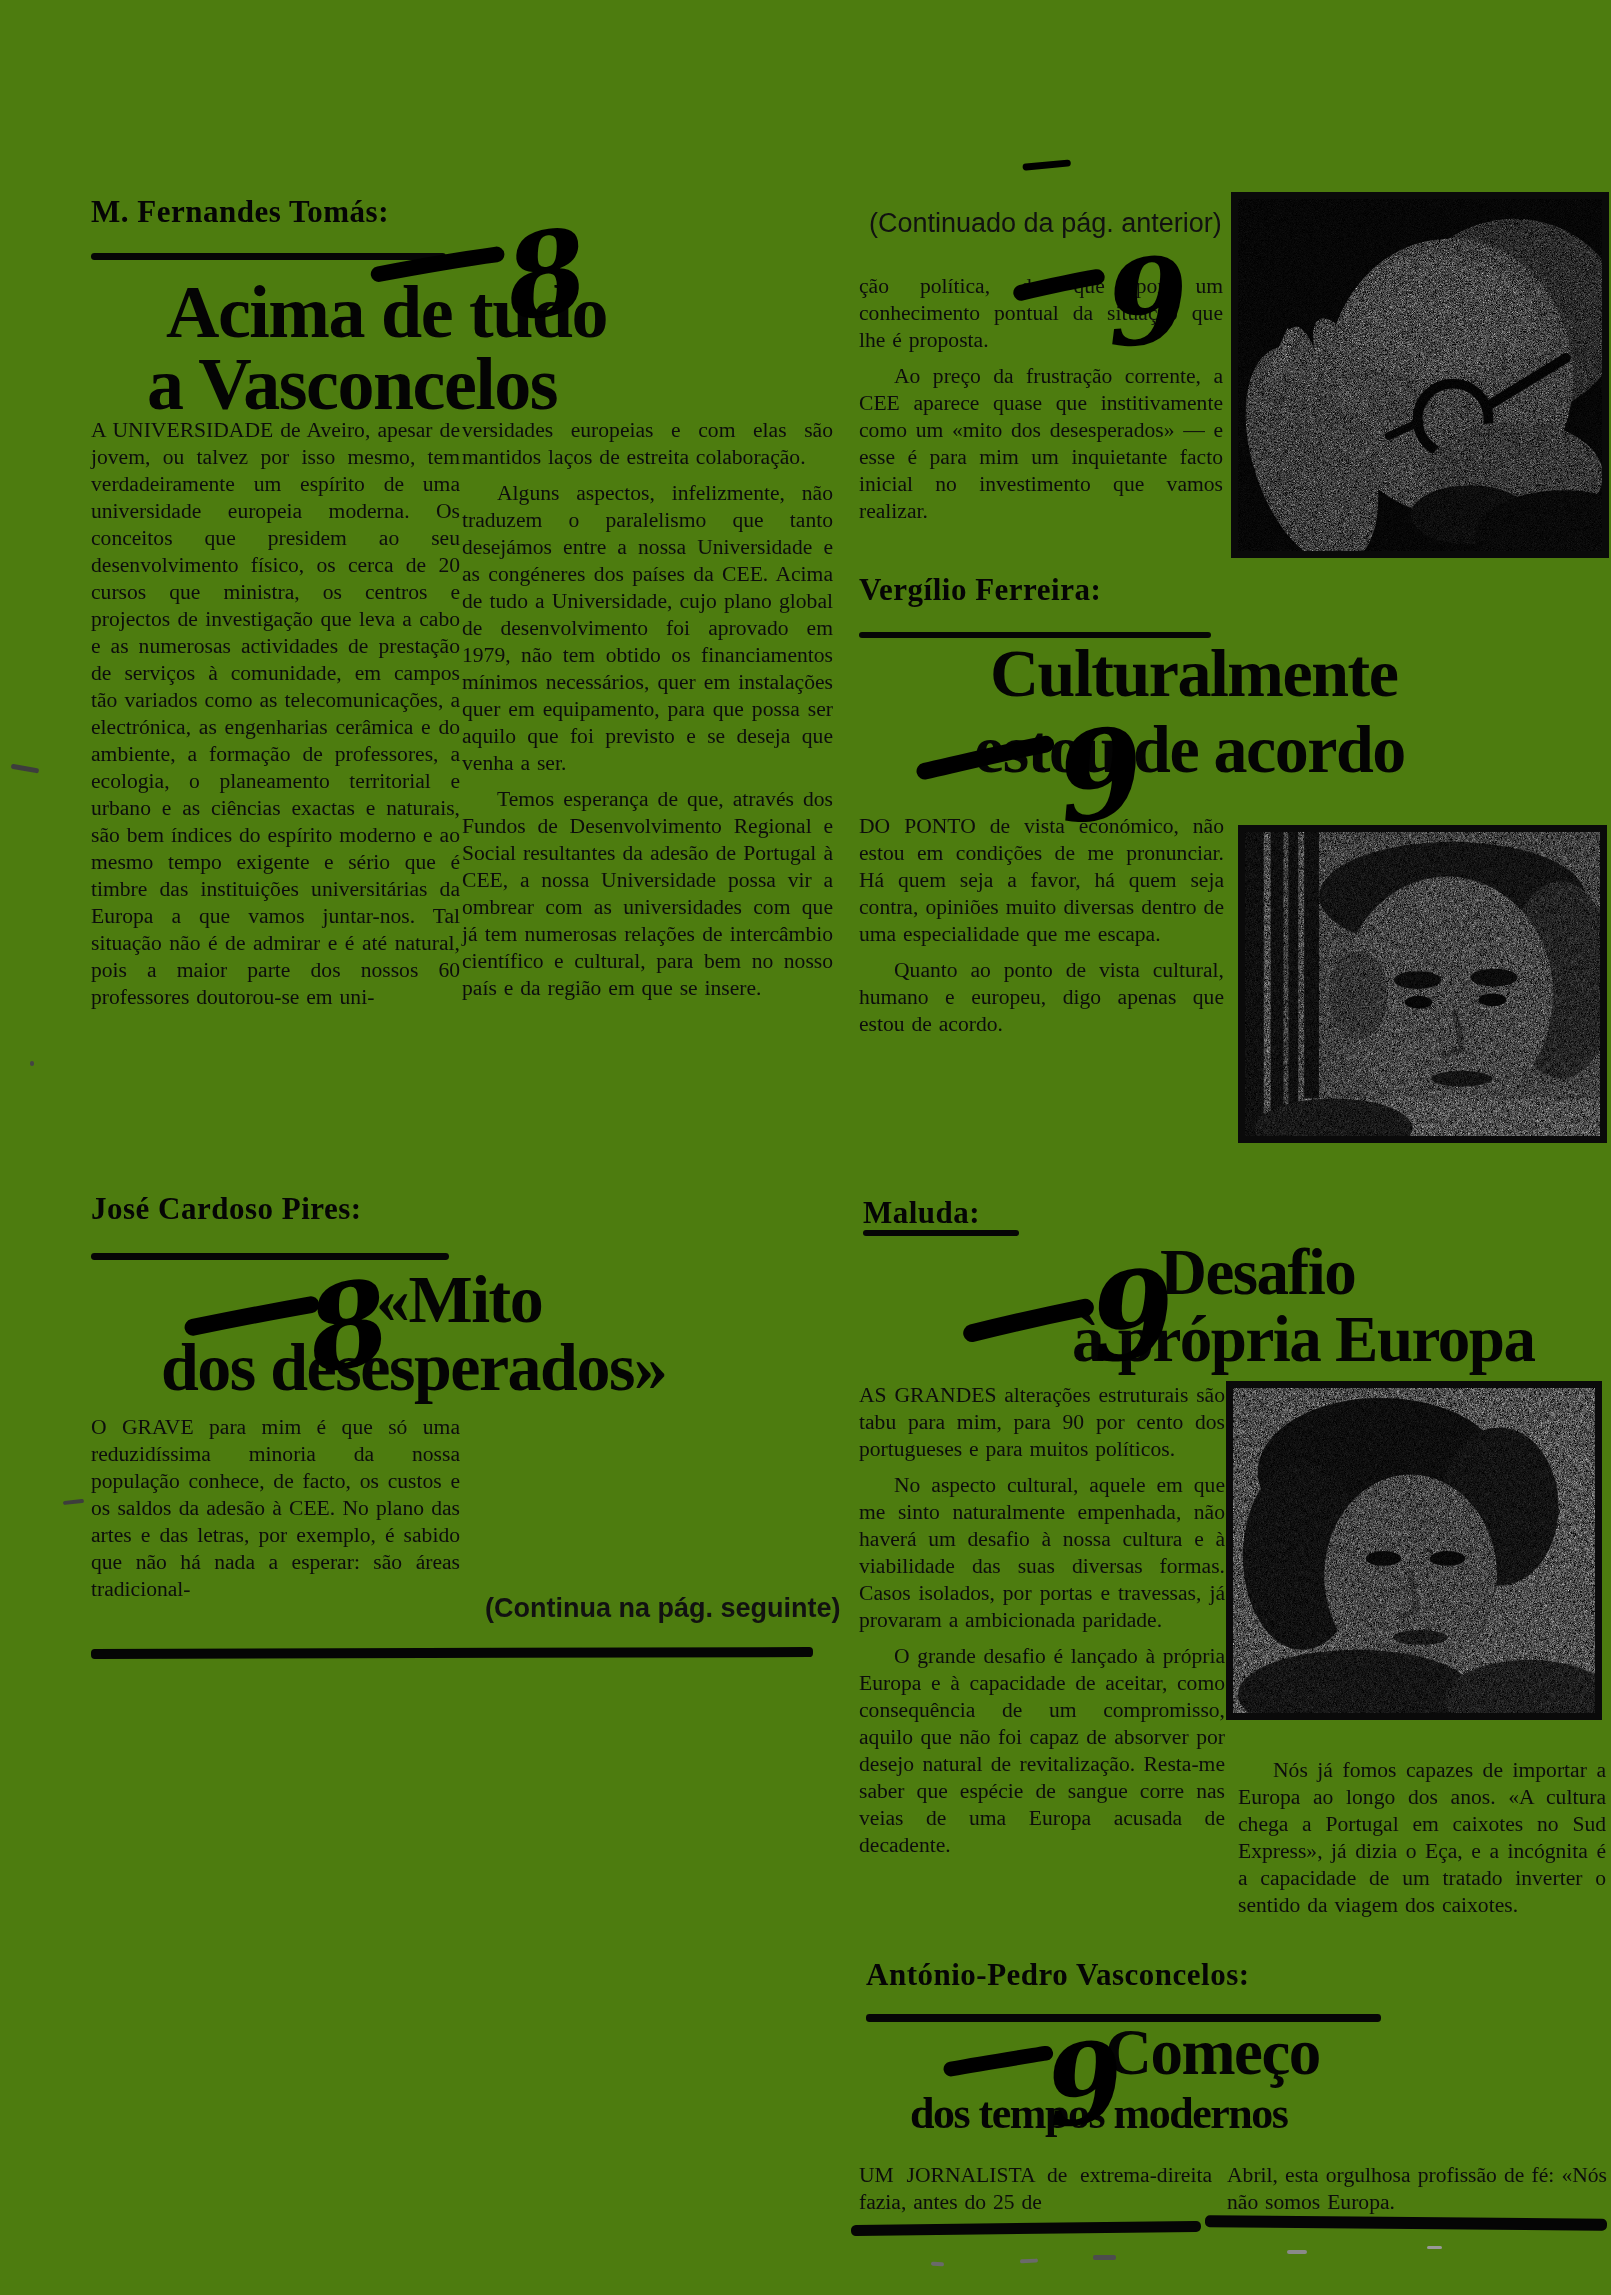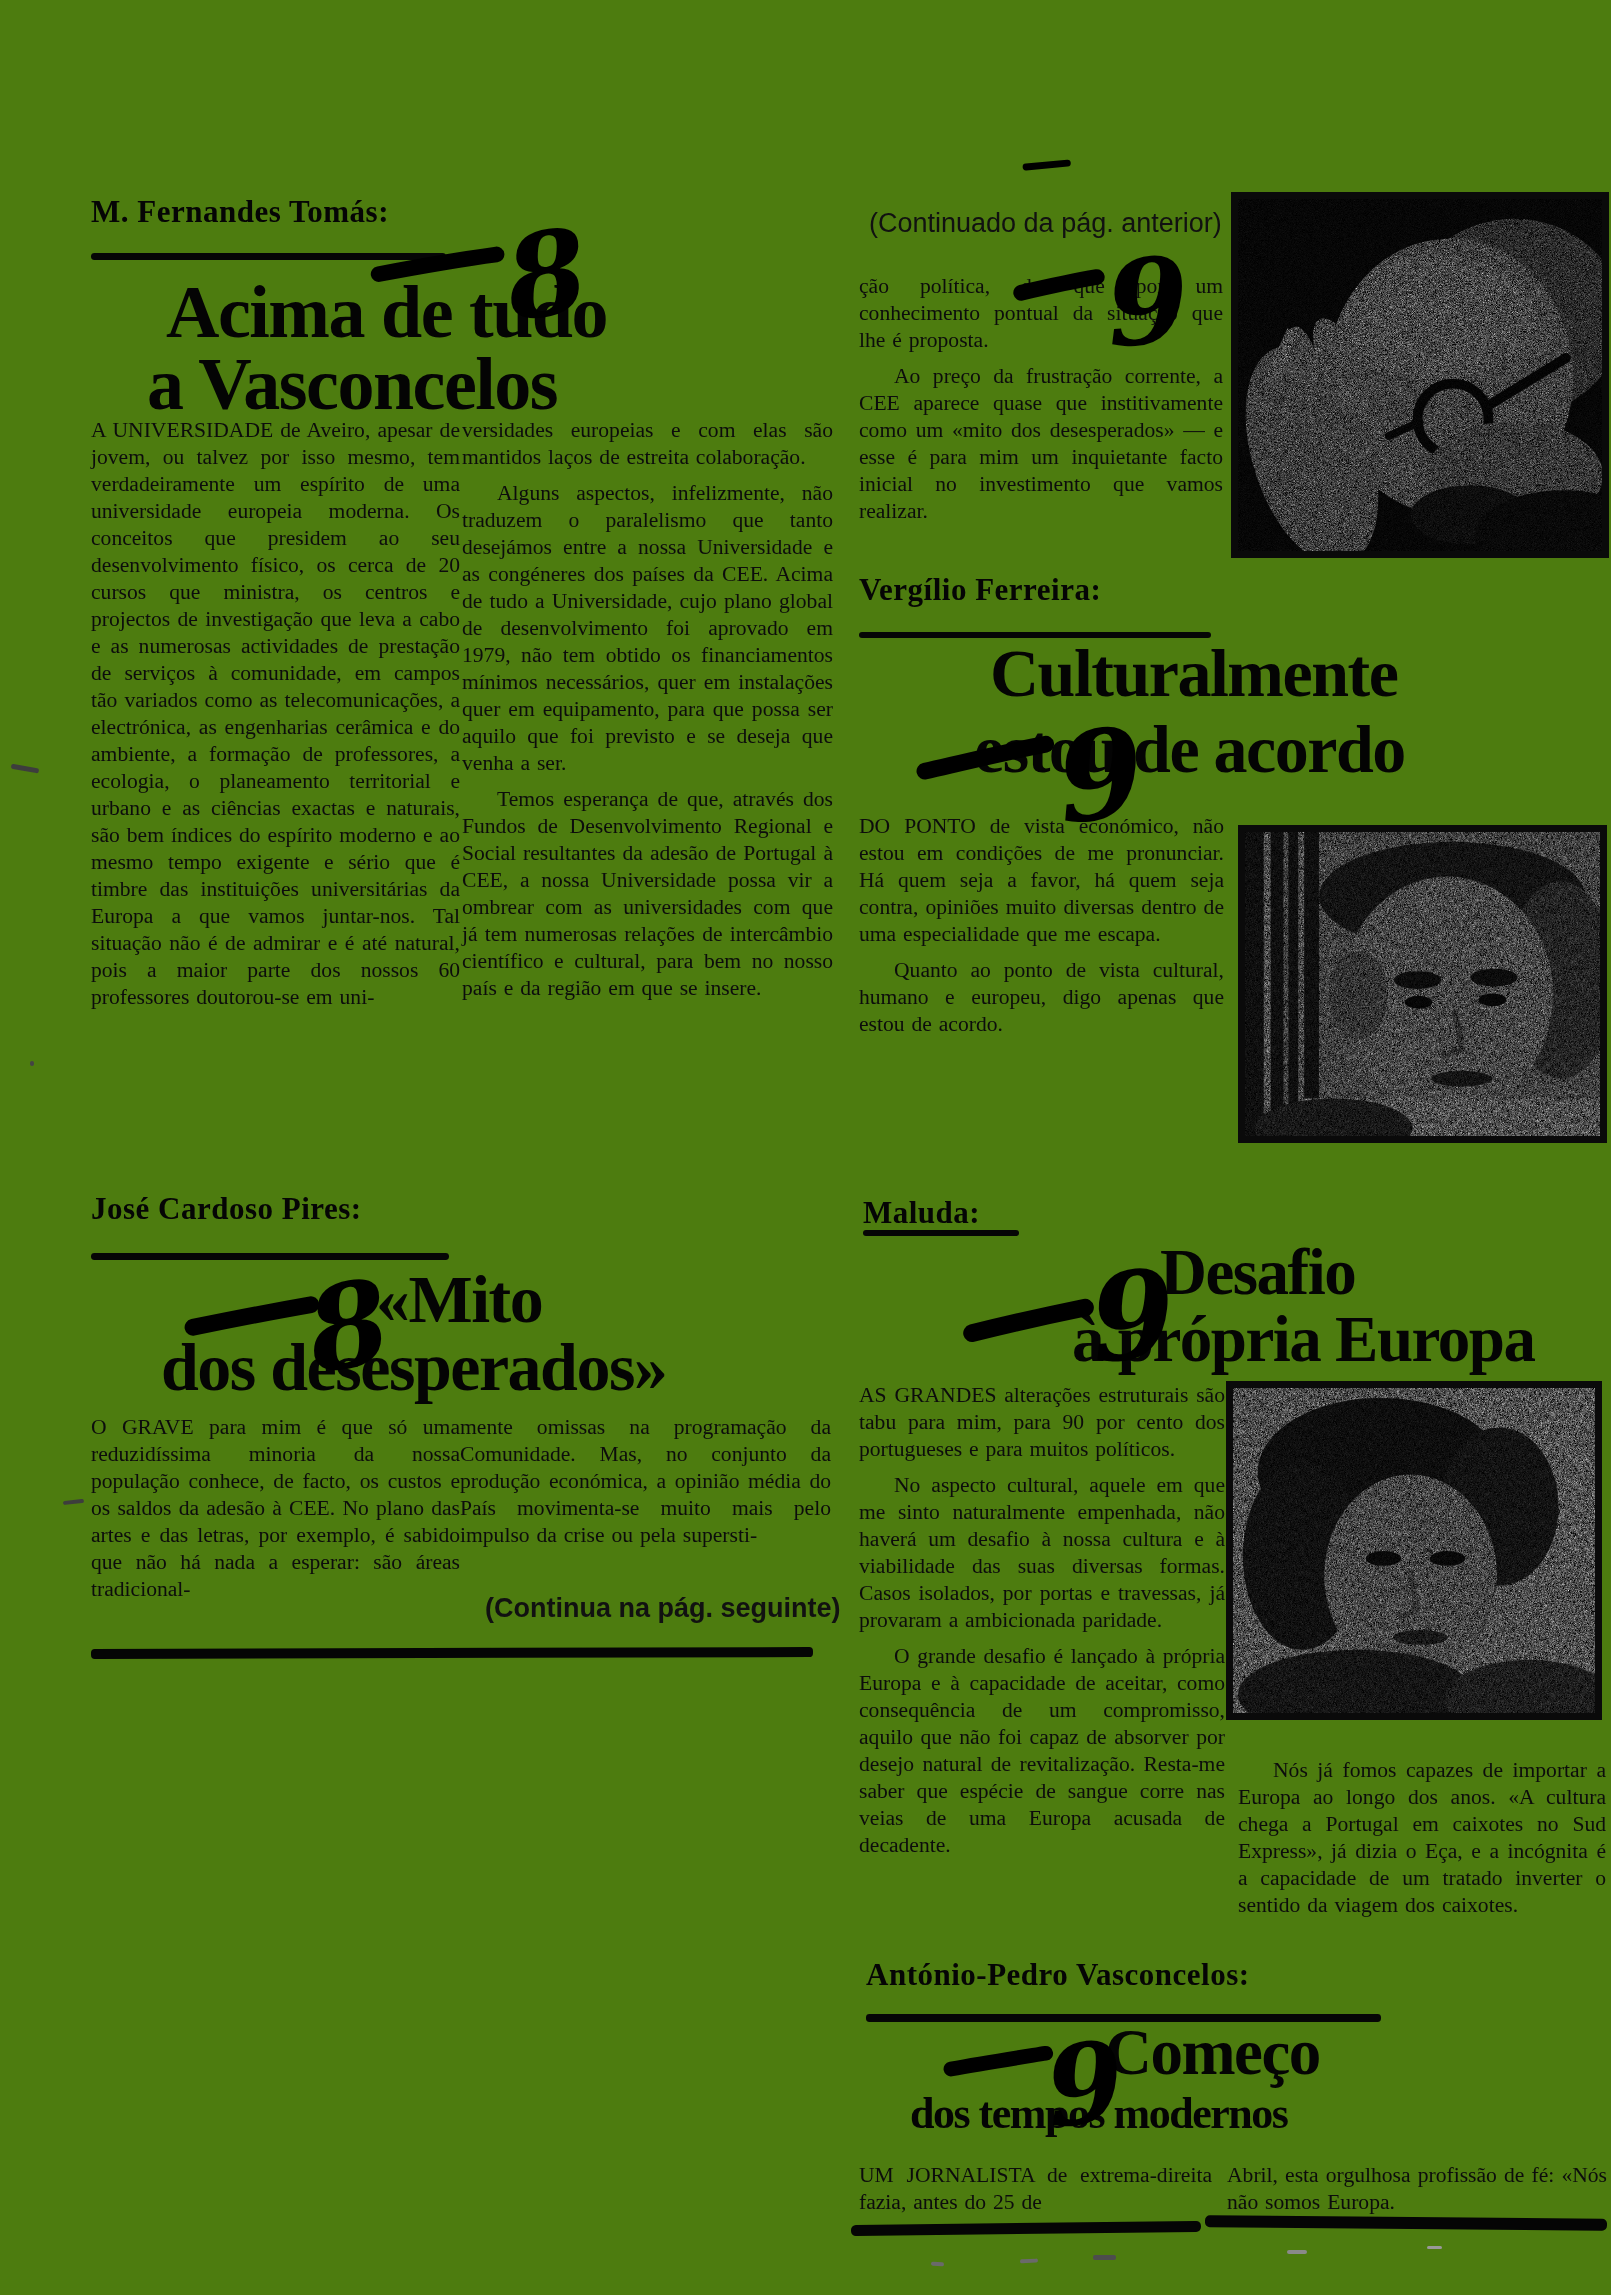--- a/index.html
+++ b/index.html
@@ -152,23 +152,20 @@
     </svg>
   </div>
 
   <div class="kicker" style="left:91px;top:1193px;">José Cardoso Pires:</div>
   <div class="krule" style="left:91px;top:1253px;width:358px;height:7.4px;"></div>
   <div class="headline" style="left:376px;top:1265px;font-size:68px;">«Mito</div>
   <div class="headline" style="left:161px;top:1333px;font-size:68px;">dos desesperados»</div>
   <div class="bodycol" style="left:91px;top:1414px;width:369px;">
     <p>O GRAVE para mim é que só uma reduzidíssima minoria da nossa população conhece, de facto, os custos e os saldos da adesão à CEE. No plano das artes e das letras, por exemplo, é sabido que não há nada a esperar: são áreas tradicional-</p>
   </div>
-  <div class="bodycol" style="left:460px;top:1414px;width:371px;">
-    <p>mente omissas na programação da Comunidade. Mas, no conjunto da produção económica, a opinião média do País movimenta-se muito mais pelo impulso da crise ou pela supersti-</p>
-  </div>
   <div class="note bold" style="left:485px;top:1593px;width:326px;">(Continua na pág. seguinte)</div>
   <div class="rule" style="left:91px;top:1648px;width:722px;height:9.8px;border-radius:3.9px;transform:rotate(-0.15deg);"></div>
 
   <div class="kicker" style="left:863px;top:1180px;margin-top:17px;">Maluda:</div>
   <div class="krule" style="left:863px;top:1230px;width:156px;height:6.4px;"></div>
   <div class="headline" style="left:1160px;top:1240px;font-size:65px;">Desafio</div>
   <div class="headline" style="left:1041px;top:1307px;font-size:65px;margin-left:31px;">à própria Europa</div>
   <div class="bodycol" style="left:859px;top:1382px;width:366px;">
     <p>AS GRANDES alterações estruturais são tabu para mim, para 90 por cento dos portugueses e para muitos políticos.</p>
     <p class="ind">No aspecto cultural, aquele em que me sinto naturalmente empenhada, não haverá um desafio à nossa cultura e à viabilidade das suas diversas formas. Casos isolados, por portas e travessas, já provaram a ambicionada paridade.</p>

